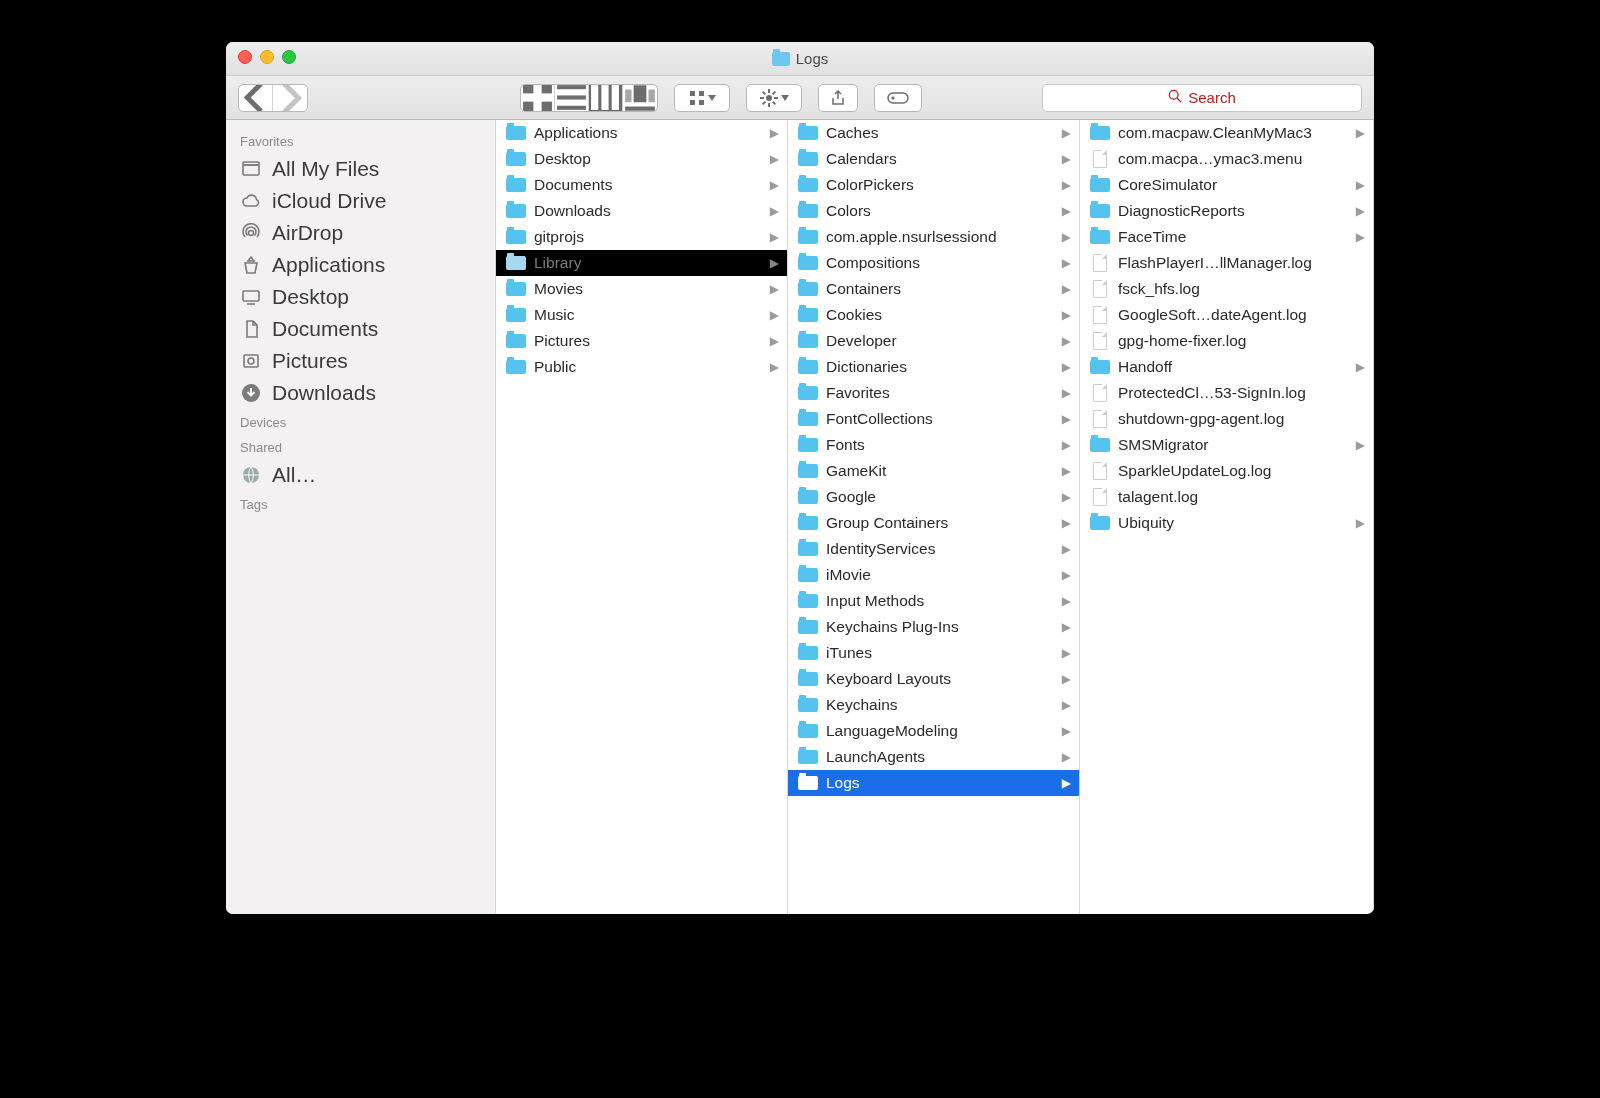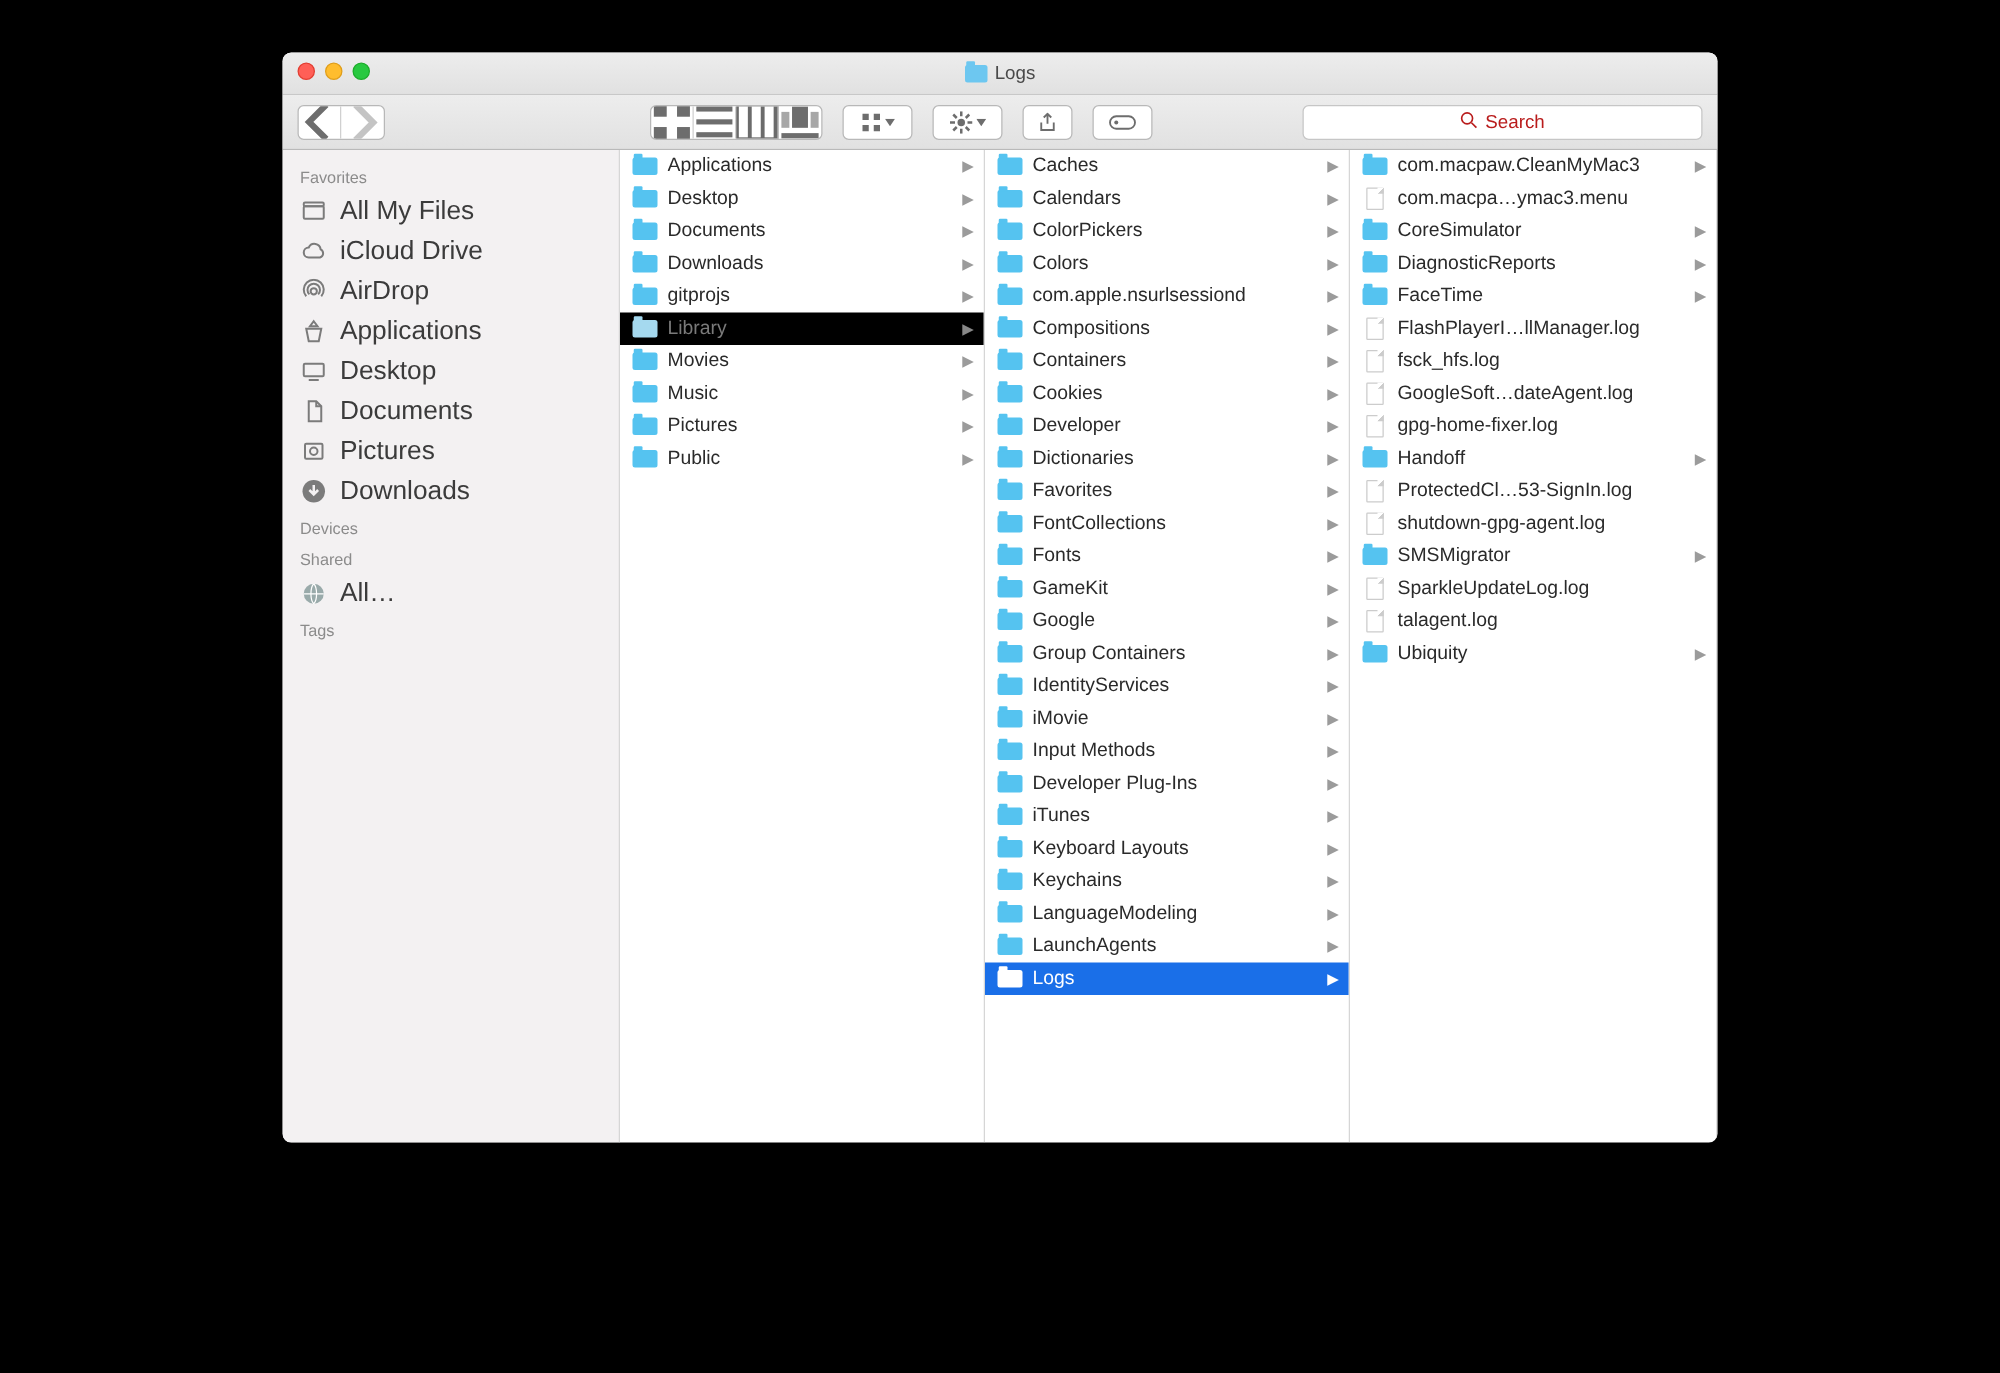--- a/index.html
+++ b/index.html
@@ -522,21 +522,21 @@
             <span class="ic">
               <span class="folder-ic"></span>
             </span>
             <span class="lbl">Input Methods</span>
             <span class="chev">▶</span>
           </div>
           <div class="row">
             <span class="ic">
               <span class="folder-ic"></span>
             </span>
-            <span class="lbl">Developer Plug-Ins</span>
+            <span class="lbl">Keychains Plug-Ins</span>
             <span class="chev">▶</span>
           </div>
           <div class="row">
             <span class="ic">
               <span class="folder-ic"></span>
             </span>
             <span class="lbl">iTunes</span>
             <span class="chev">▶</span>
           </div>
           <div class="row">

